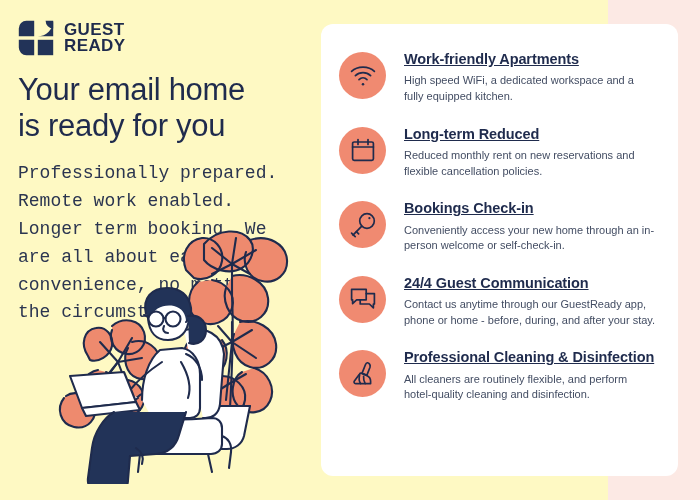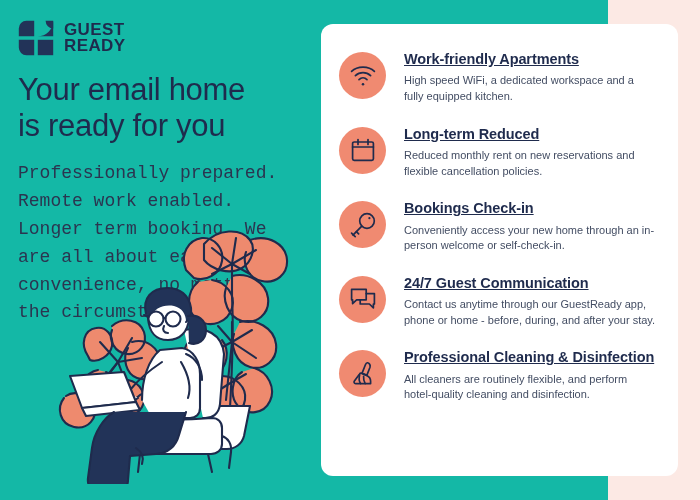--- a/index.html
+++ b/index.html
@@ -11,21 +11,21 @@
     height: 500px;
     overflow: hidden;
     background: #fce9e4;
     font-family: "Liberation Sans", sans-serif;
     -webkit-font-smoothing: antialiased;
   }
   #page {
     position: relative;
     width: 608px;
     height: 500px;
-    background: #14b8a6;
+    background: #fef9c3;
   }
 
   
   #left-column {
     position: absolute;
     left: 0;
     top: 0;
     width: 320px;
     height: 500px;
   }
@@ -364,21 +364,21 @@
       </li>
 
       <li class="feature-item">
         <span class="feature-icon-circle">
           <svg width="26" height="24" viewBox="0 0 26 24" fill="none" stroke="#1f2b4d" stroke-width="1.7" stroke-linecap="round" stroke-linejoin="round">
             <path d="M1.6 2.4 H16.2 V12.8 H6.6 L2.6 16.6 L2.6 12.8 H1.6 Z"></path>
             <path d="M16.2 6.6 H24.4 V17 H23.4 V20.8 L19.4 17 H10.2 V12.8"></path>
           </svg>
         </span>
         <div class="feature-text">
-          <p class="feature-title">24/7 Guest Communication</p>
+          <p class="feature-title">24/4 Guest Communication</p>
           <p class="feature-desc">Contact us anytime through our GuestReady app, phone or home - before, during, and after your stay.</p>
         </div>
       </li>
 
       <li class="feature-item">
         <span class="feature-icon-circle">
           <svg width="26" height="26" viewBox="0 0 26 26" fill="none" stroke="#1f2b4d" stroke-width="1.7" stroke-linecap="round" stroke-linejoin="round">
             <path d="M17.6 1.8 C19.6 2.4 20.6 4.2 20 6.2 L16.8 14.4 L12 12.4 L15.4 3.8 C16 2.2 16.6 1.5 17.6 1.8 Z"></path>
             <path d="M12 12.4 L16.8 14.4 C19 15.4 20.6 17.6 20.6 20.2 L20.6 22.6 L5.6 22.6 C4.2 22.6 3.6 21.2 4.4 20 L9.4 13.2 C10 12.3 11 12 12 12.4 Z"></path>
             <path d="M9.6 14 C8.8 17 9.2 20.4 10.6 22.6"></path>

